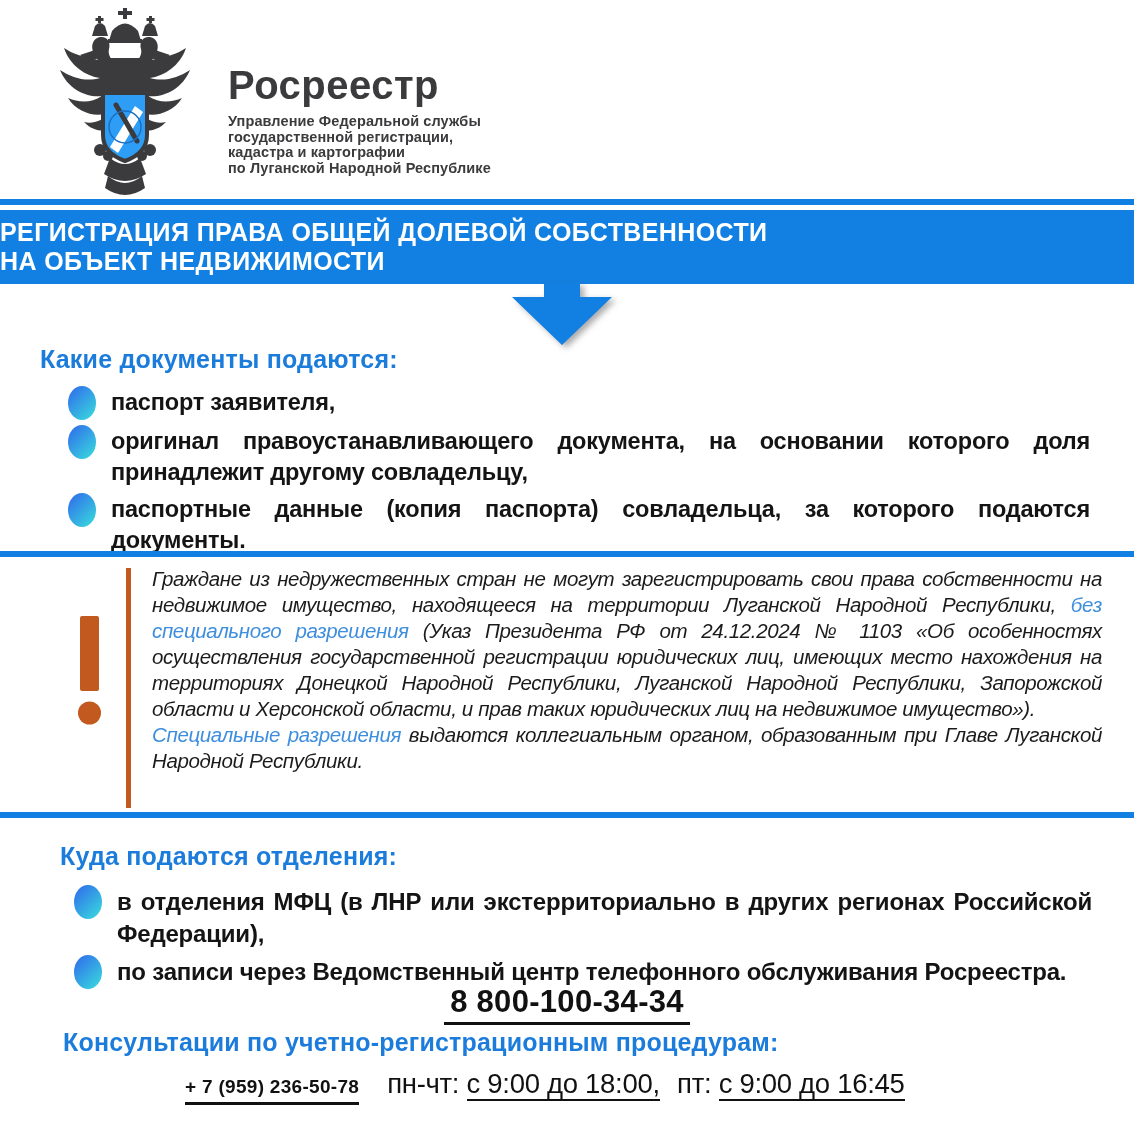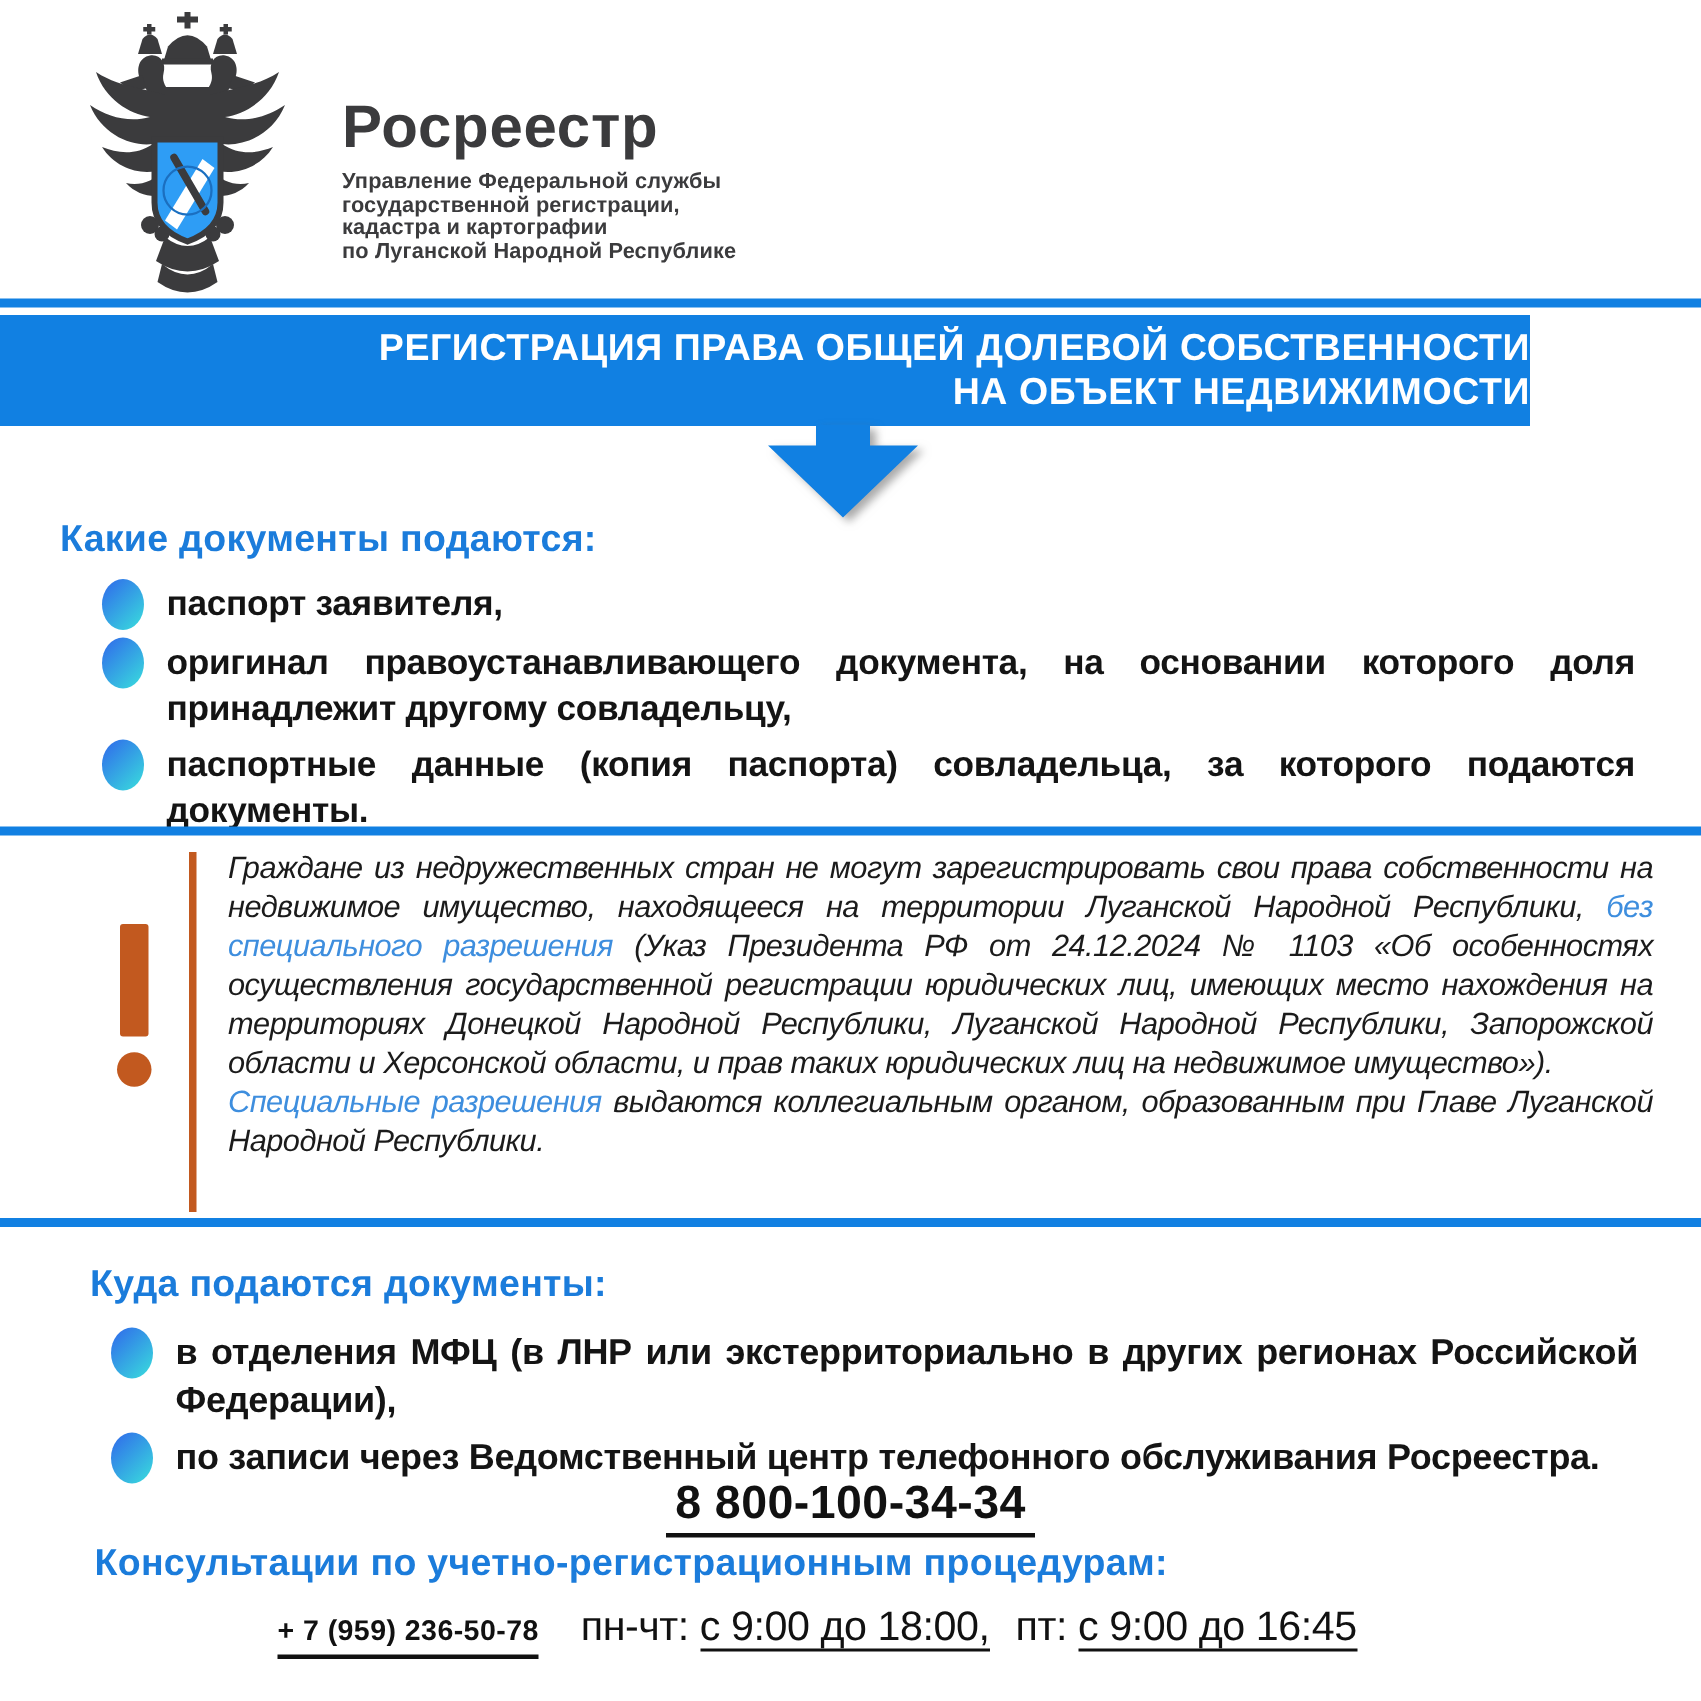--- a/index.html
+++ b/index.html
@@ -13,22 +13,22 @@
   
   .header{position:absolute;left:40px;top:8px;display:flex;}
   .logo-svg{width:170px;height:190px;flex:none;}
   .org{margin-left:18px;margin-top:56px;color:#3b3b3d;}
   .org-name{font-size:40px;font-weight:bold;letter-spacing:.5px;line-height:42px;}
   .org-sub{margin-top:8px;font-size:14.5px;font-weight:bold;line-height:15.5px;letter-spacing:.1px;}
 
   
   .strip{position:absolute;left:0;top:199px;width:1134px;height:6px;background:#1180e2;}
   .banner{
-    position:absolute;left:0;top:210px;width:1020px;height:74px;background:#1180e2;
-    display:flex;flex-direction:column;align-items:flex-end;justify-content:center;
+    position:absolute;left:0;top:210px;width:1134px;height:74px;background:#1180e2;
+    display:flex;flex-direction:column;align-items:flex-start;justify-content:center;
     color:#fff;font-weight:bold;font-size:25px;line-height:29px;letter-spacing:.4px;
     text-align:center;
   }
   .arrow{position:absolute;left:512px;top:283px;filter:drop-shadow(4px 3px 3px rgba(100,100,100,.55));}
 
   
   .h-blue{position:absolute;margin:0;font-size:25px;font-weight:600;color:#1b7cdb;letter-spacing:.2px;}
   .h-docs{left:40px;top:345px;}
   .h-where{left:60px;top:842px;}
   .h-consult{left:63px;top:1028px;}
@@ -155,21 +155,21 @@
     <rect x="10" y="4" width="19" height="75" rx="2" fill="#c2591f"></rect>
     <circle cx="19.5" cy="101" r="11.5" fill="#c2591f"></circle>
   </svg>
   <div class="vline"></div>
   <p class="warn-text">
     <span>Граждане из недружественных стран не могут зарегистрировать свои права собственности на недвижимое имущество, находящееся на территории Луганской Народной Республики, </span><span class="blue-link">без специального разрешения</span><span> (Указ Президента РФ от 24.12.2024 № 1103 «Об особенностях осуществления государственной регистрации юридических лиц, имеющих место нахождения на территориях Донецкой Народной Республики, Луганской Народной Республики, Запорожской области и Херсонской области, и прав таких юридических лиц на недвижимое имущество»).</span><br>
     <span class="blue-link">Специальные разрешения</span><span> выдаются коллегиальным органом, образованным при Главе Луганской Народной Республики.</span>
   </p>
   <div class="sep sep2"></div>
 
-  <h2 class="h-blue h-where">Куда подаются документы:</h2>
+  <h2 class="h-blue h-where">Куда подаются отделения:</h2>
   <ul class="list list-where">
     <li>
       <span class="bullet"></span>
       <span class="txt">в отделения МФЦ (в ЛНР или экстерриториально в других регионах Российской Федерации),</span>
     </li>
     <li>
       <span class="bullet"></span>
       <span class="txt">по записи через Ведомственный центр телефонного обслуживания Росреестра.</span>
     </li>
   </ul>

